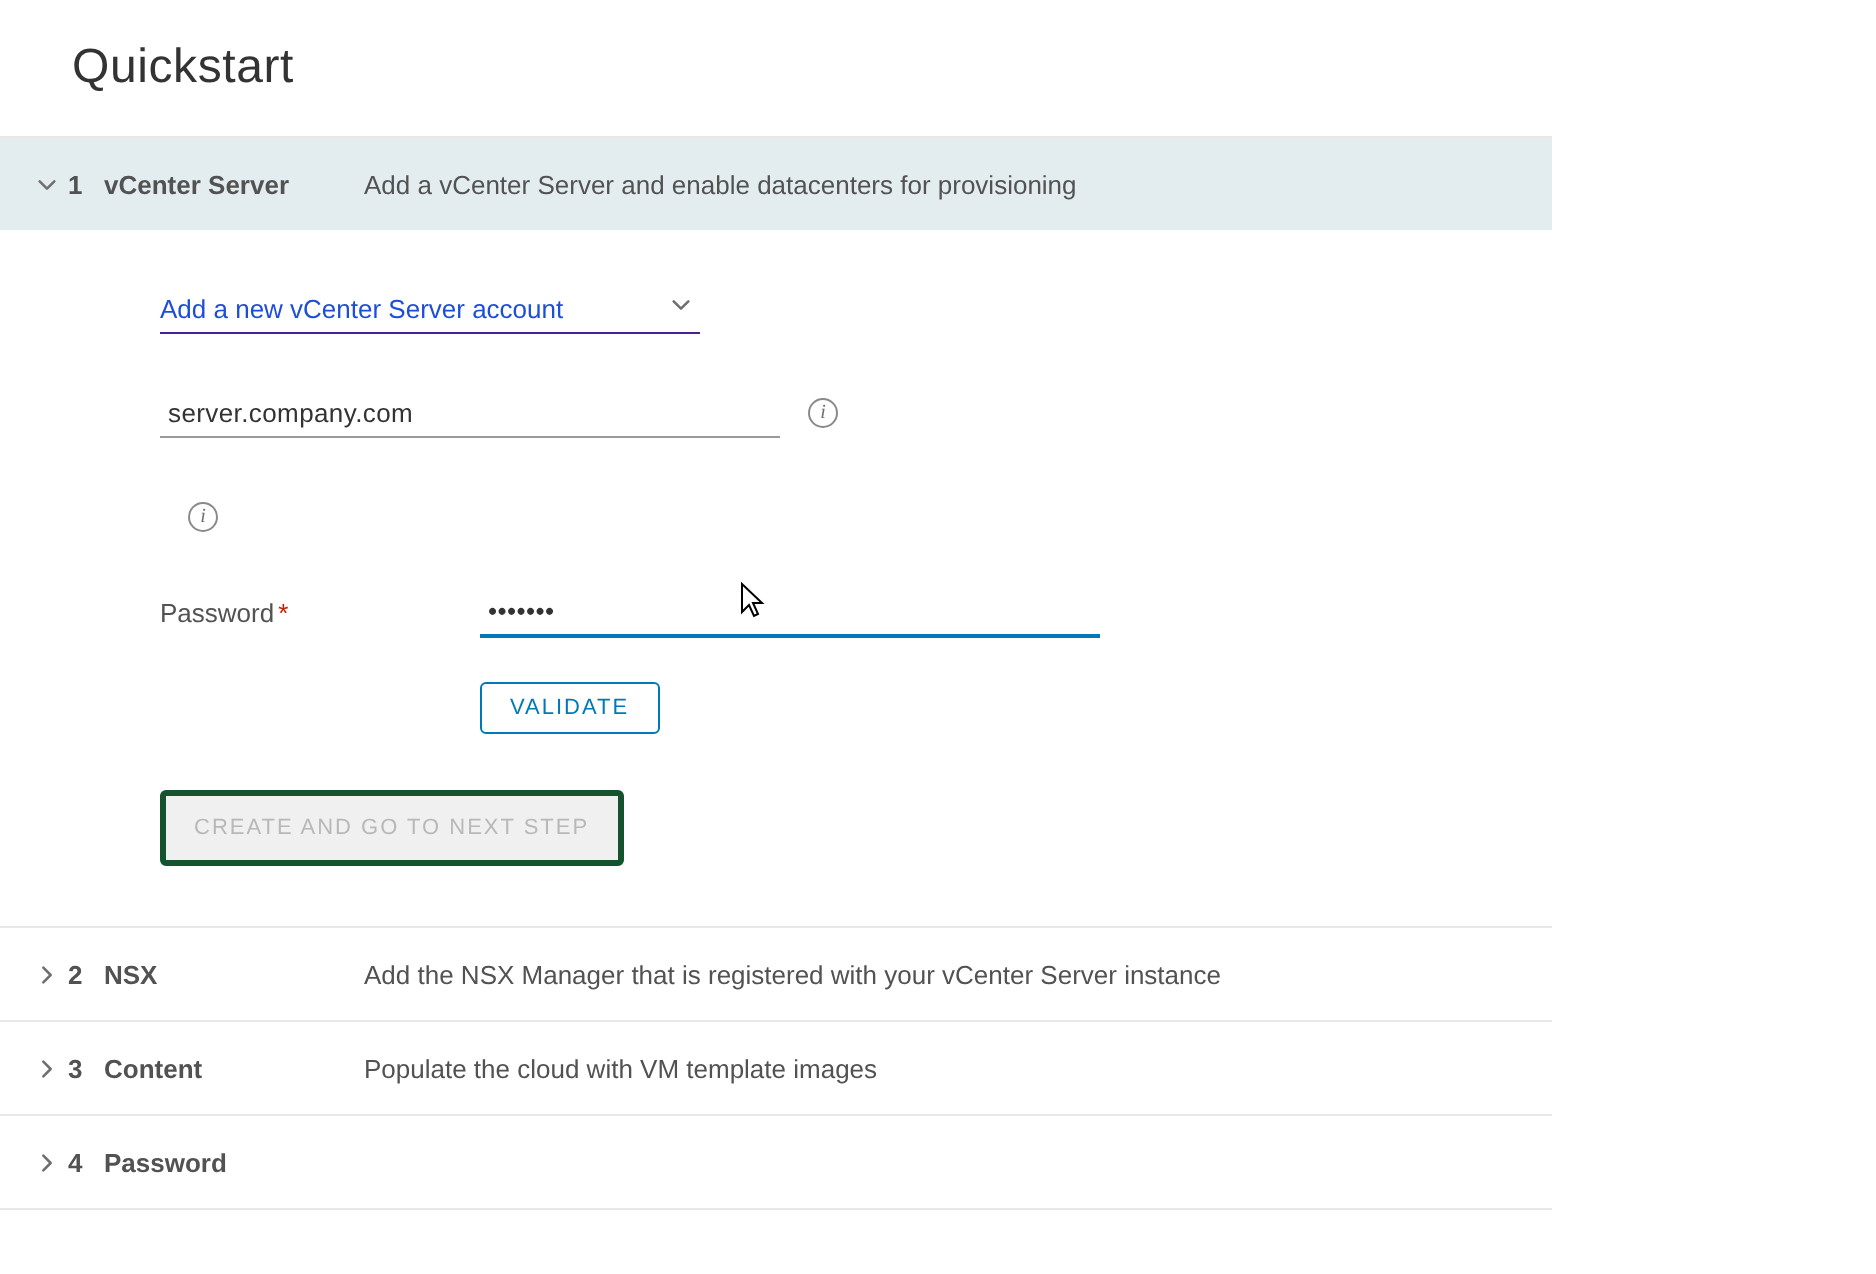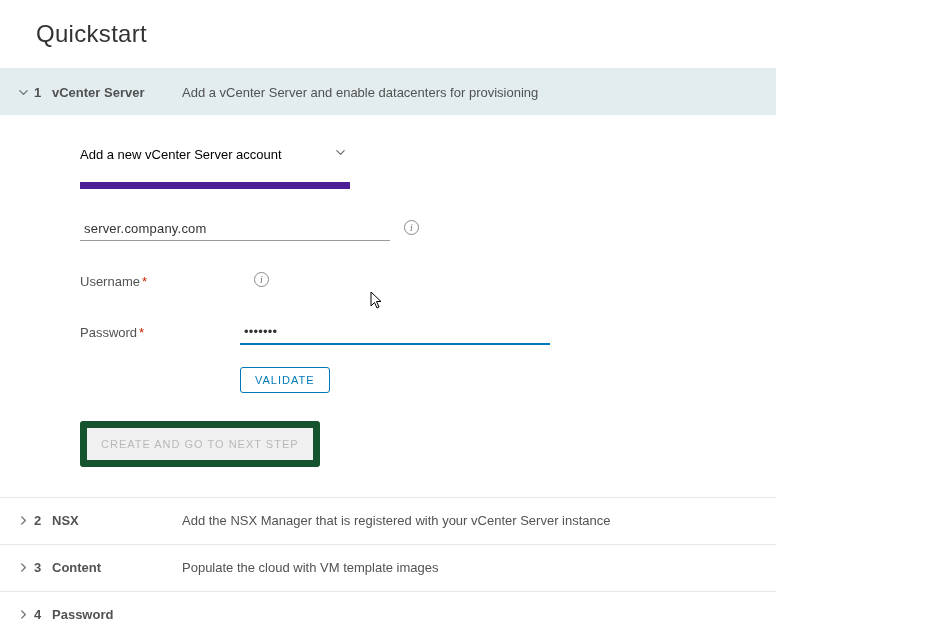--- a/index.html
+++ b/index.html
@@ -68,26 +68,26 @@
     display: flex;
     align-items: center;
     margin-bottom: 28px;
   }
   .select-wrap {
     position: relative;
     display: inline-block;
   }
   .select-input {
     border: none;
-    border-bottom: 7px solid #4c1d95;
+    border-bottom: 1px solid #4c1d95;
     background: transparent;
     font-size: 13px;
-    padding: 4px 28px 20px 0;
+    padding: 4px 28px 4px 0;
     width: 270px;
-    color: #000000;
+    color: #1d4ed8;
     outline: none;
     cursor: pointer;
   }
   .select-caret {
     position: absolute;
     right: 4px;
     top: 3px;
     color: #6f6f6f;
   }
   .form-row {
@@ -151,21 +151,21 @@
     color: #0079b8;
     font-size: 11px;
     letter-spacing: 1px;
     padding: 6px 14px;
     border-radius: 3px;
     cursor: pointer;
     text-transform: uppercase;
   }
   .btn-primary-disabled {
     display: inline-block;
-    border: 7px solid #14532d;
+    border: 3px solid #14532d;
     background: #f0f0f0;
     color: #b8b8b8;
     font-size: 11px;
     letter-spacing: 1px;
     padding: 10px 14px;
     border-radius: 3px;
     cursor: not-allowed;
     text-transform: uppercase;
   }
   .cursor {
@@ -210,23 +210,20 @@
       <div class="form-row">
         <div class="input-col">
           <input class="text-input" type="text" value="server.company.com" style="">
         </div>
         <div class="info-col">
           <span class="info-icon">i</span>
         </div>
       </div>
 
       <div class="form-row">
-        <div class="label-col">
-          <span>Username</span><span class="req">*</span>
-        </div>
         <div class="info-col">
           <span class="info-icon">i</span>
         </div>
       </div>
 
       <div class="form-row tight">
         <div class="label-col">
           <span>Password</span><span class="req">*</span>
         </div>
         <div class="input-col">

